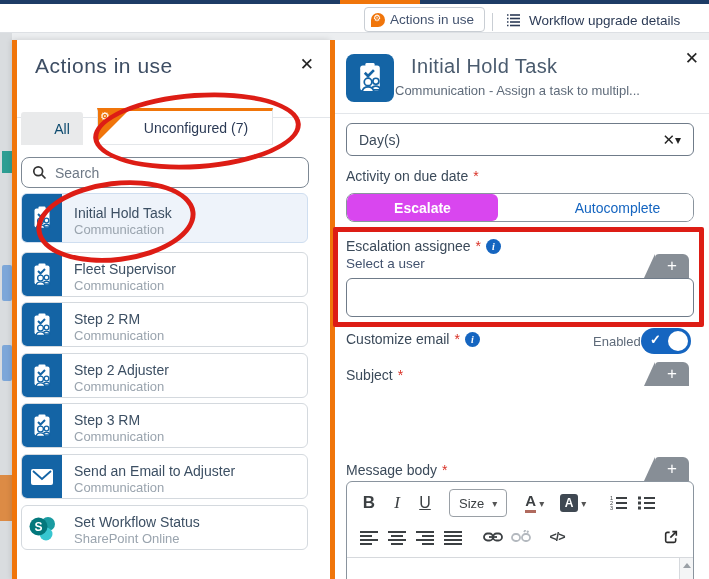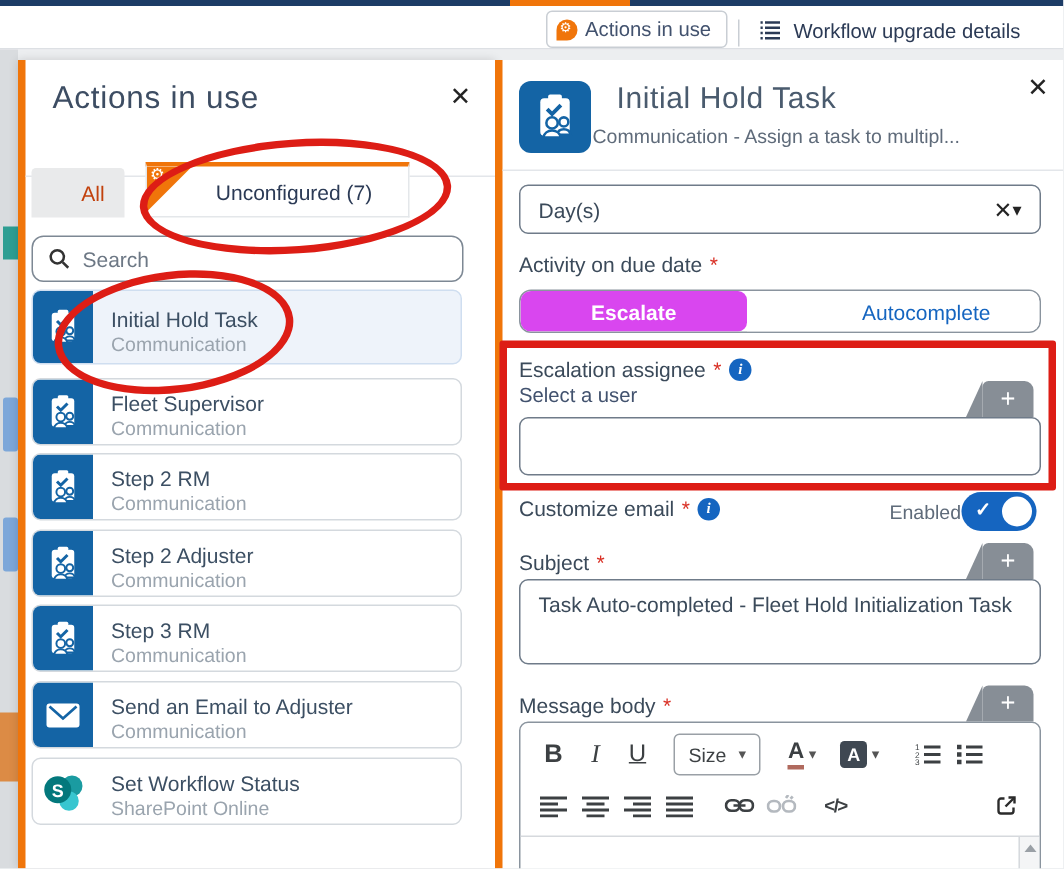--- a/index.html
+++ b/index.html
@@ -28,21 +28,21 @@
   .panel { position:absolute; top:40px; background:#fff; border-left:5px solid #f0750a; }
   .panel-left { left:12px; width:318px; height:539px; box-shadow:0 0 6px rgba(0,0,0,.15); }
   .panel-right { left:330px; width:379px; height:539px; }
 
   .pl-title { position:absolute; left:18px; top:14px; font-size:21px; font-weight:400; letter-spacing:.5px; color:#3d4d63; }
   .close-x { position:absolute; font-size:17px; color:#242424; cursor:pointer; line-height:1; }
   .pl-close { right:16px; top:16px; }
   .hdr-divider { position:absolute; left:0; right:0; height:1px; background:#e3e6ea; }
   .pl-hdr-divider { top:77px; }
 
-  .tab-all { position:absolute; left:4px; top:72px; width:62px; height:33px; background:#e9eaeb; display:flex; align-items:center; justify-content:center; font-size:14px; color:#c2410c; border-radius:3px 3px 0 0;padding-left:20px; }
+  .tab-all { position:absolute; left:4px; top:72px; width:62px; height:33px; background:#e9eaeb; display:flex; align-items:center; justify-content:center; font-size:14px; color:#0c4a6e; border-radius:3px 3px 0 0;padding-left:20px; }
   .tab-unconf { position:absolute; left:80px; top:68px; width:176px; height:37px; background:#fff; border:1px solid #e4e7ea; border-top:3px solid #f0750a; display:flex; align-items:center; justify-content:center; padding-left:22px; font-size:14px; color:#2b3a55; }
   .tab-flag { position:absolute; left:0; top:0; width:30px; height:30px; background:#f0750a; clip-path:polygon(0 0,100% 0,0 100%); }
   .tab-flag span { position:absolute; left:2px; top:-1px; font-size:11px; color:#fff; }
 
   .search-box { position:absolute; left:4px; top:117px; width:288px; height:31px; border:1px solid #7d8894; border-radius:8px; background:#fff; display:flex; align-items:center; padding:0 10px; gap:8px; }
   .search-box input { border:none; outline:none; font-size:14px; color:#3b4a5a; width:200px; font-family:"Liberation Sans",sans-serif; background:transparent; }
   .search-box input::placeholder { color:#6d7885; }
 
   .card { position:absolute; left:4px; width:287px; background:#fff; border:1px solid #d4d9de; border-radius:6px; display:flex; align-items:stretch; overflow:hidden; cursor:pointer; }
   .card.selected { background:#eef3fa; border-color:#cfdef0; }
@@ -352,21 +352,20 @@
     <div class="toggle">
       <span class="chk">✓</span>
       <span class="knob"></span>
     </div>
 
     <div class="f-label" style="top:327px;">
       <span>Subject</span>
         <span class="req">*</span>
     </div>
     <div class="plus-tab" style="top:322px;">+</div>
-    <div class="fld input-box subject-box">Task Auto-completed - Fleet Hold Initialization Task</div>
 
     <div class="f-label" style="top:422px;">
       <span>Message body</span>
         <span class="req">*</span>
     </div>
     <div class="plus-tab" style="top:417px;">+</div>
 
     <div class="fld editor">
       <div class="tb-row r1">
         <div class="tbtn bold">B</div>

